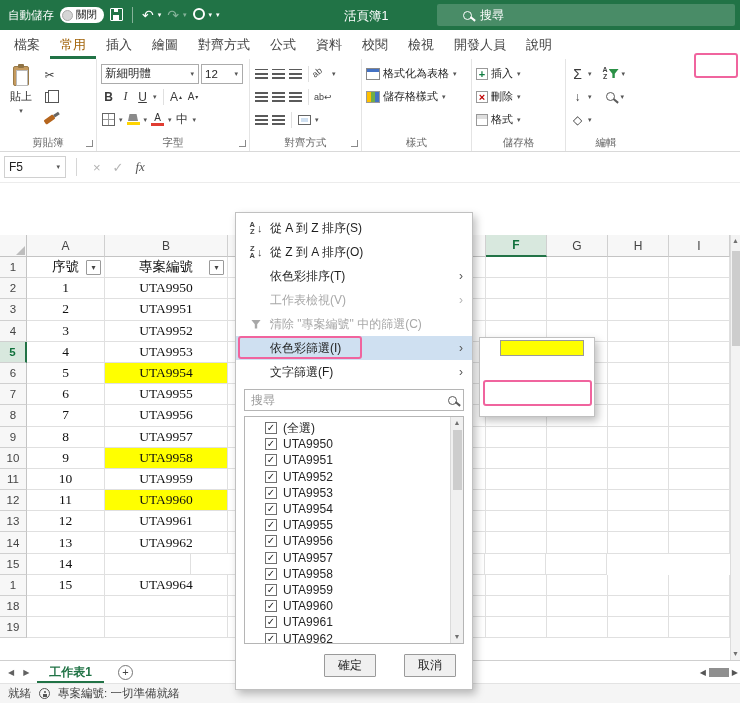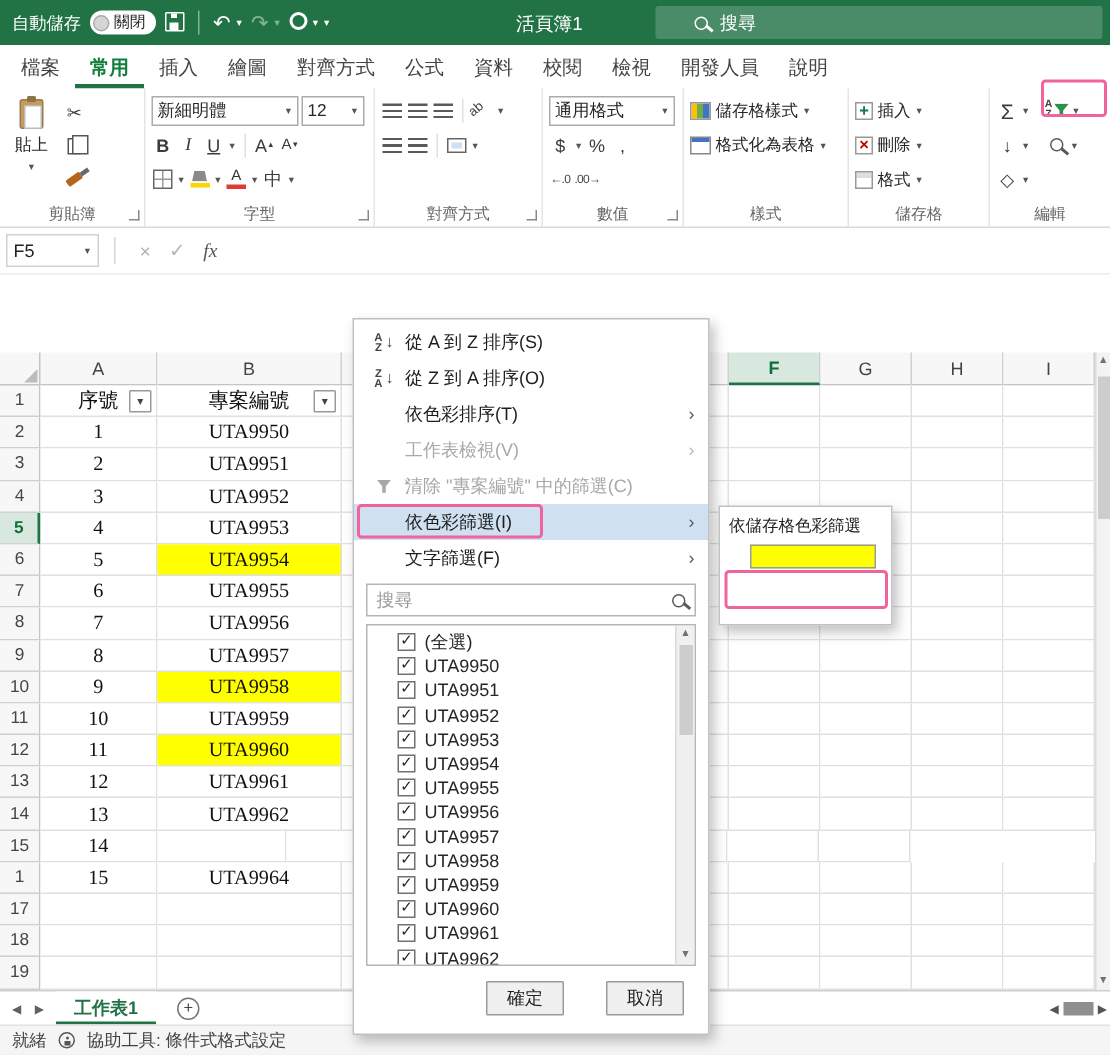--- a/index.html
+++ b/index.html
@@ -21,21 +21,21 @@
 .ringicon{display:inline-block;width:12px;height:12px;border:2px solid #fff;border-radius:50%}
 .tb-title{position:absolute;left:344px;top:8px;font-size:12.5px}
 .tb-search{position:absolute;left:437px;right:5px;top:4px;height:22px;background:rgba(255,255,255,.18);border-radius:2px;display:flex;align-items:center;gap:8px;padding-left:26px;font-size:12px}
 .mag{display:inline-block;width:9px;height:9px;border:1.5px solid #5a5a5a;border-radius:50%;position:relative}
 .mag::after{content:"";position:absolute;width:6px;height:1.5px;background:#5a5a5a;right:-5px;bottom:-1px;transform:rotate(40deg)}
 .mag.white{border-color:#fff}.mag.white::after{background:#fff}
 
 
 .tabbar{position:absolute;left:0;top:30px;width:740px;height:29px;background:#fff;display:flex;align-items:stretch;padding:0 4px}
 .tab{display:flex;align-items:center;padding:0 10px;font-size:13px;color:#444}
-.tab.active{color:#15803d;font-weight:bold;box-shadow:inset 0 -3px 0 #217346}
+.tab.active{color:#a16207;font-weight:normal;box-shadow:inset 0 -3px 0 #217346}
 
 
 .ribbon{position:absolute;left:0;top:59px;width:740px;height:93px;background:#fff;border-bottom:1px solid #d9d9d9;display:flex}
 .rgroup{position:relative;height:100%;border-right:1px solid #e4e4e4;padding:3px 3px 16px 4px}
 .rgroup-label{position:absolute;bottom:1px;left:0;right:0;text-align:center;font-size:10.5px;color:#666}
 .dlg{position:absolute;right:3px;bottom:4px;width:7px;height:7px;border-right:1px solid #8a8a8a;border-bottom:1px solid #8a8a8a}
 .rrow{display:flex;align-items:center;gap:2px;height:23px}
 .combo{border:1px solid #ababab;height:20px;display:flex;align-items:center;padding:0 3px;font-size:11.5px;background:#fff}
 .combo .cv{flex:1;white-space:nowrap;overflow:hidden}
 .chev{font-size:7px;color:#555;margin:0 1px}
@@ -292,60 +292,53 @@
         <span class="sbtn rot-ab">ab</span>
           <span class="chev">▾</span>
       </div>
       <div class="rrow">
         <span class="sbtn">
             <span class="bars"></span>
           </span>
         <span class="sbtn">
             <span class="bars"></span>
           </span>
+        <span class="sbtn">
+            <span class="bars"></span>
+          </span>
+        <span class="vdiv"></span>
+        <span class="sbtn wrapico">ab↩</span>
+      </div>
+      <div class="rrow">
+        <span class="sbtn">
+            <span class="bars"></span>
+          </span>
+        <span class="sbtn">
+            <span class="bars"></span>
+          </span>
         <span class="vdiv"></span>
         <span class="sbtn">
             <span class="mergeico"></span>
           </span>
           <span class="chev">▾</span>
       </div>
       <div class="rgroup-label">對齊方式</div>
       <span class="dlg"></span>
     </div>
 
-    <div class="rgroup" style="width:94px">
-      <div class="rrow">
-        <span class="combo" style="width:84px">
-            <span class="cv">通用格式</span>
-            <span class="chev">▾</span>
-          </span>
-      </div>
-      <div class="rrow">
-        <span class="sbtn">$</span>
-          <span class="chev">▾</span>
-        <span class="sbtn">%</span>
-        <span class="sbtn">,</span>
-      </div>
-      <div class="rrow">
-        <span class="sbtn decico">←.0</span>
-        <span class="sbtn decico">.00→</span>
-      </div>
-      <div class="rgroup-label">數值</div>
-      <span class="dlg"></span>
-    </div>
 
     <div class="rgroup" style="width:110px">
+      <div class="stybtn">
+        <span class="ic-table"></span>
+        <span class="stylabel">格式化為表格</span>
+          <span class="chev">▾</span>
+      </div>
       <div class="stybtn">
         <span class="ic-cellsty"></span>
         <span class="stylabel">儲存格樣式</span>
-          <span class="chev">▾</span>
-      </div>
-      <div class="stybtn">
-        <span class="ic-table"></span>
-        <span class="stylabel">格式化為表格</span>
           <span class="chev">▾</span>
       </div>
       <div class="rgroup-label">樣式</div>
     </div>
 
     <div class="rgroup" style="width:94px">
       <div class="stybtn">
         <span class="ic-insert">+</span>
         <span class="stylabel">插入</span>
           <span class="chev">▾</span>
@@ -603,32 +596,20 @@
         <div class="gc dcell" style="width: 123px;">UTA9964</div>
         <div class="gc dcell" style="width: 86px;"></div>
         <div class="gc dcell" style="width: 86px;"></div>
         <div class="gc dcell" style="width: 86px;"></div>
         <div class="gc dcell" style="width: 61px;"></div>
         <div class="gc dcell" style="width: 61px;"></div>
         <div class="gc dcell" style="width: 61px;"></div>
         <div class="gc dcell" style="width: 61px;"></div>
       </div>
       <div class="grow">
-        <div class="gc rowh" style="width: 27px;">17</div>
-        <div class="gc dcell" style="width: 78px;"></div>
-        <div class="gc dcell" style="width: 123px;"></div>
-        <div class="gc dcell" style="width: 86px;"></div>
-        <div class="gc dcell" style="width: 86px;"></div>
-        <div class="gc dcell" style="width: 86px;"></div>
-        <div class="gc dcell" style="width: 61px;"></div>
-        <div class="gc dcell" style="width: 61px;"></div>
-        <div class="gc dcell" style="width: 61px;"></div>
-        <div class="gc dcell" style="width: 61px;"></div>
-      </div>
-      <div class="grow">
         <div class="gc rowh" style="width: 27px;">18</div>
         <div class="gc dcell" style="width: 78px;"></div>
         <div class="gc dcell" style="width: 123px;"></div>
         <div class="gc dcell" style="width: 86px;"></div>
         <div class="gc dcell" style="width: 86px;"></div>
         <div class="gc dcell" style="width: 86px;"></div>
         <div class="gc dcell" style="width: 61px;"></div>
         <div class="gc dcell" style="width: 61px;"></div>
         <div class="gc dcell" style="width: 61px;"></div>
         <div class="gc dcell" style="width: 61px;"></div>
@@ -762,41 +743,40 @@
           <span class="llabel">UTA9962</span>
         </div>
       </div>
     <div class="fbtns">
       <button class="dlgbtn">確定</button>
       <button class="dlgbtn">取消</button>
     </div>
   </div>
 
   <div class="csub">
-    <div class="csub-title">依儲存格色彩篩選</div>
     <div class="swatch" style="background:#FFFF00"></div>
   </div>
 
   <div class="sheetbar">
     <div class="snav">
       <span>◀</span>
       <span>▶</span>
     </div>
     <div class="sheettab">工作表1</div>
     <div class="addsheet">+</div>
     <div class="hscroll">
       <span>◀</span>
       <span class="hthumb"></span>
       <span>▶</span>
     </div>
   </div>
 
   <div class="statusbar">
     <span>就緒</span>
     <span class="acc-icon"></span>
-    <span>協助工具: 條件式格式設定</span>
+    <span>專案編號: 一切準備就緒</span>
   </div>
 
   <div class="ann ann1"></div>
   <div class="ann ann2"></div>
   <div class="ann ann3"></div>
 
 </div>
 
 </body></html>

